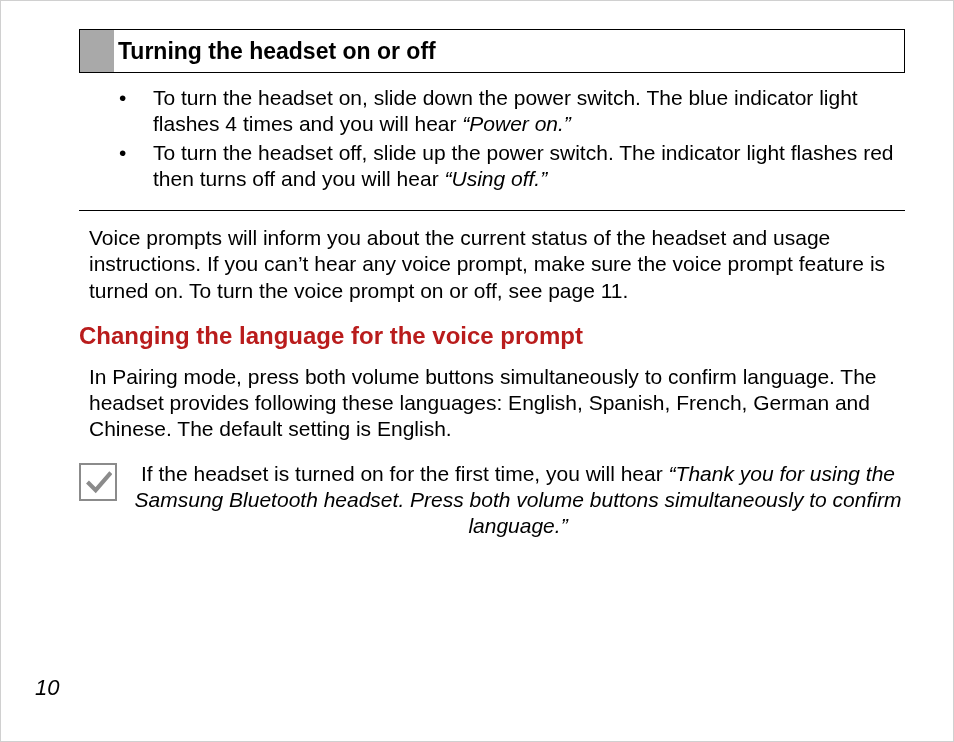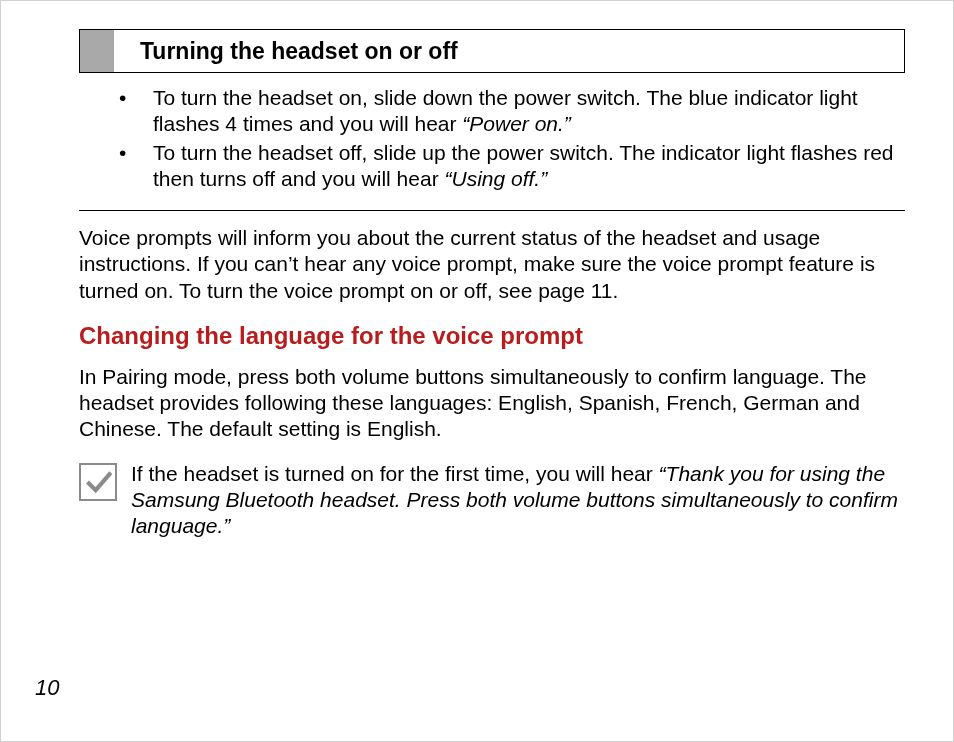--- a/index.html
+++ b/index.html
@@ -29,21 +29,21 @@
   }
   .section-header .tab {
     width: 34px;
     background: #a9a9a9;
     flex: 0 0 auto;
   }
   .section-header .title {
     flex: 1;
     display: flex;
     align-items: center;
-    padding-left: 26px;
+    padding-left: 4px;
     font-weight: bold;
     font-size: 23px;
   }
 
   .bullets {
     margin: 12px 0 18px 0;
     padding: 0 0 0 70px;
     font-size: 21px;
     line-height: 1.25;
   }
@@ -63,34 +63,35 @@
 
   .divider {
     border: none;
     border-top: 1px solid #000;
     margin: 14px 0 14px 30px;
   }
 
   .para {
     font-size: 21px;
     line-height: 1.25;
-    margin: 0 0 18px 30px;
+    margin: 0 0 18px 40px;
   }
 
   .subhead {
     font-size: 24px;
     font-weight: bold;
     color: #b91c1c;
     margin: 6px 0 14px 30px;
   }
 
   .note {
     display: flex;
     align-items: flex-start;
     margin: 16px 0 0 30px;
+    text-align: center;
   }
   .note .icon-box {
     flex: 0 0 auto;
     width: 34px;
     height: 34px;
     border: 2px solid #8b8b8b;
     display: flex;
     align-items: center;
     justify-content: center;
     margin-right: 14px;

